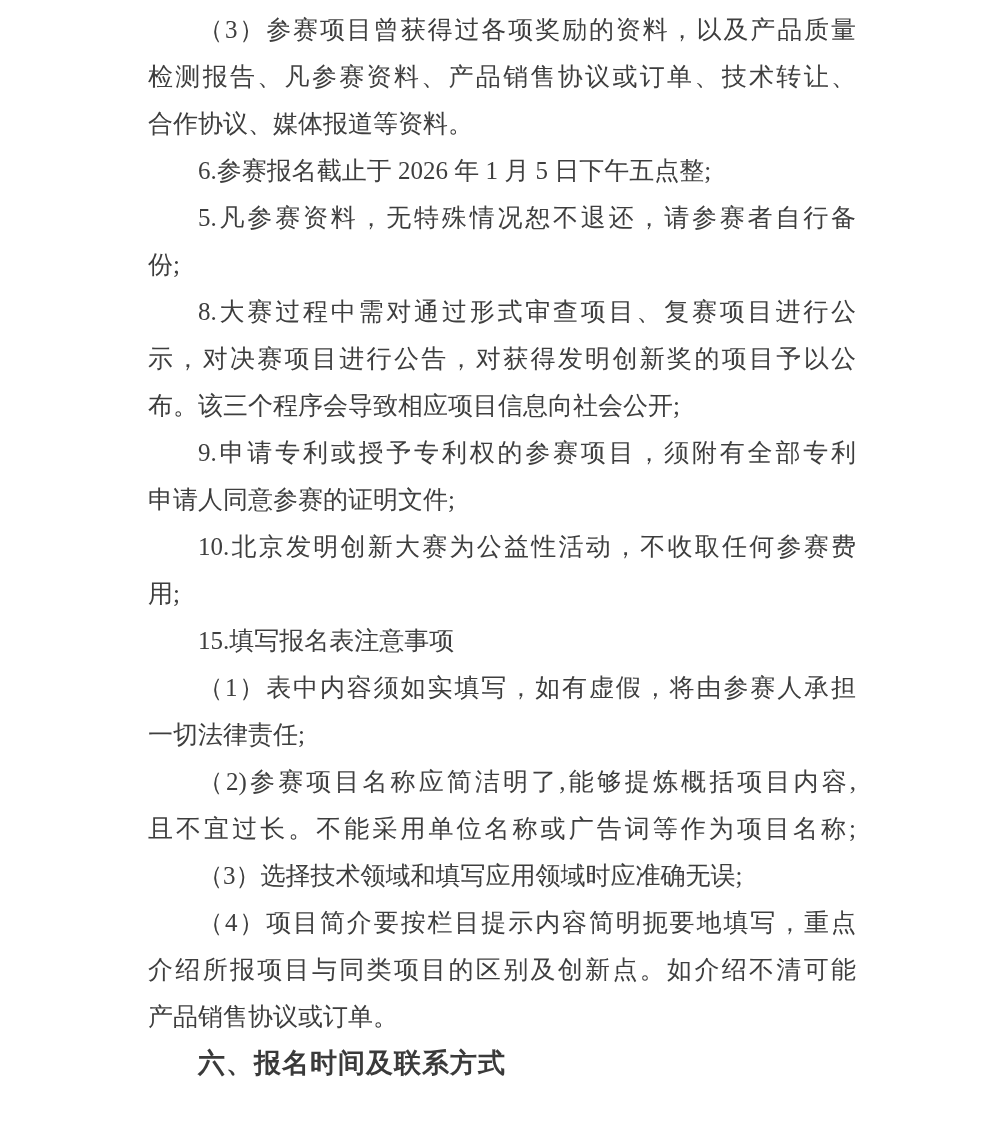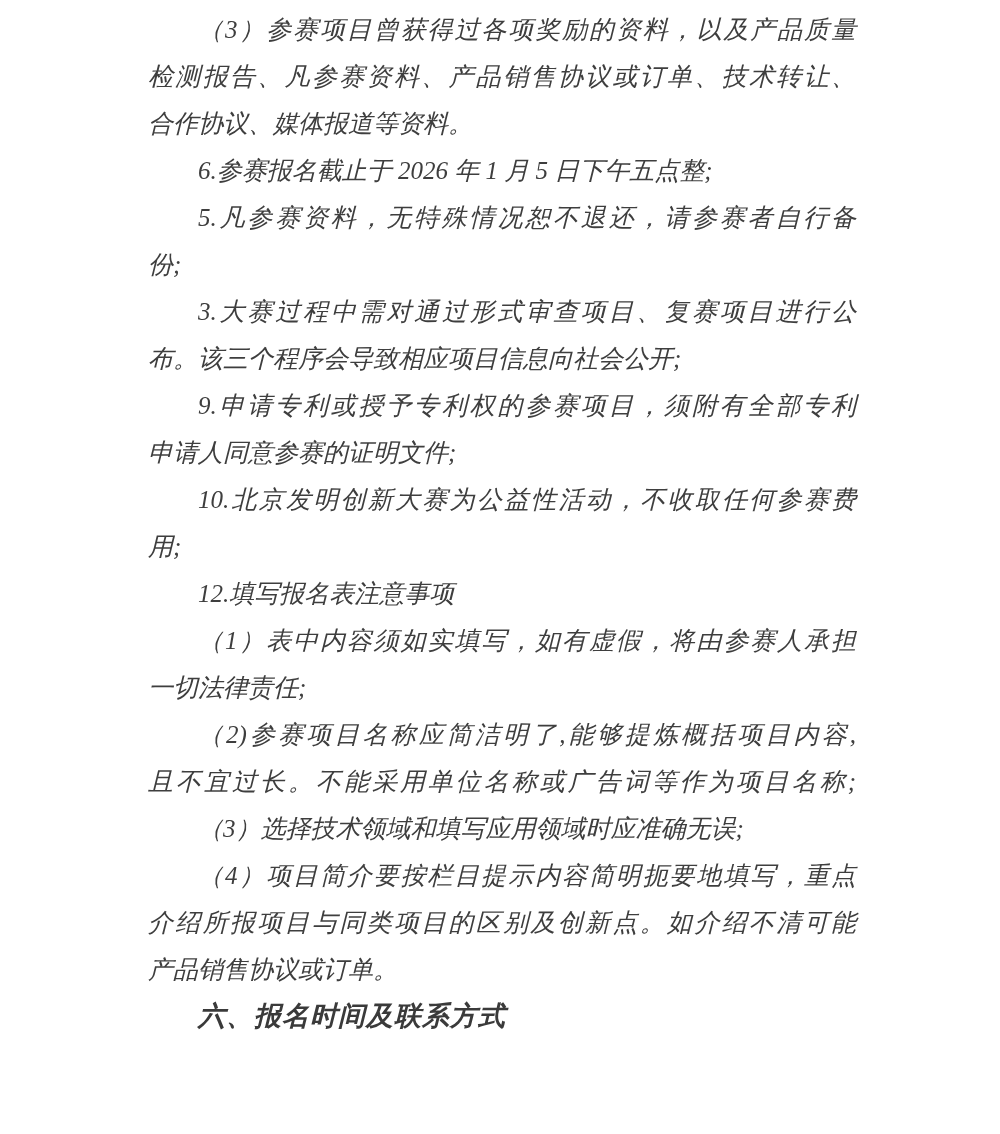--- a/index.html
+++ b/index.html
@@ -12,21 +12,20 @@
     width: 1000px;
     height: 1134px;
     background: var(--page-bg, #ffffff);
     overflow: hidden;
   }
   .content {
     position: absolute;
     left: 148px;
     top: 6px;
     width: 708px;
-    font-style: italic;
   }
   .line {
     height: 47px;
     line-height: 47px;
     font-family: "Liberation Serif", "DejaVu Serif", serif;
     font-size: 25px;
     color: var(--text-color, #3e3e3e);
     white-space: nowrap;
     overflow: visible;
   }
@@ -53,27 +52,28 @@
 <body>
 
 <div class="page">
   <div class="content" id="content">
       <div class="line fill indent">（3）参赛项目曾获得过各项奖励的资料，以及产品质量</div>
       <div class="line fill">检测报告、凡参赛资料、产品销售协议或订单、技术转让、</div>
       <div class="line">合作协议、媒体报道等资料。</div>
       <div class="line indent">6.参赛报名截止于 2026 年 1 月 5 日下午五点整;</div>
       <div class="line fill indent">5.凡参赛资料，无特殊情况恕不退还，请参赛者自行备</div>
       <div class="line">份;</div>
-      <div class="line fill indent">3.大赛过程中需对通过形式审查项目、复赛项目进行公</div>
+      <div class="line fill indent">8.大赛过程中需对通过形式审查项目、复赛项目进行公</div>
+      <div class="line fill">示，对决赛项目进行公告，对获得发明创新奖的项目予以公</div>
       <div class="line">布。该三个程序会导致相应项目信息向社会公开;</div>
       <div class="line fill indent">9.申请专利或授予专利权的参赛项目，须附有全部专利</div>
       <div class="line">申请人同意参赛的证明文件;</div>
       <div class="line fill indent">10.北京发明创新大赛为公益性活动，不收取任何参赛费</div>
       <div class="line">用;</div>
-      <div class="line indent">12.填写报名表注意事项</div>
+      <div class="line indent">15.填写报名表注意事项</div>
       <div class="line fill indent">（1）表中内容须如实填写，如有虚假，将由参赛人承担</div>
       <div class="line">一切法律责任;</div>
       <div class="line fill indent">（2)参赛项目名称应简洁明了,能够提炼概括项目内容,</div>
       <div class="line fill">且不宜过长。不能采用单位名称或广告词等作为项目名称;</div>
       <div class="line indent">（3）选择技术领域和填写应用领域时应准确无误;</div>
       <div class="line fill indent">（4）项目简介要按栏目提示内容简明扼要地填写，重点</div>
       <div class="line fill">介绍所报项目与同类项目的区别及创新点。如介绍不清可能</div>
       <div class="line">产品销售协议或订单。</div>
       <div class="line heading indent">六、报名时间及联系方式</div>
     </div>

